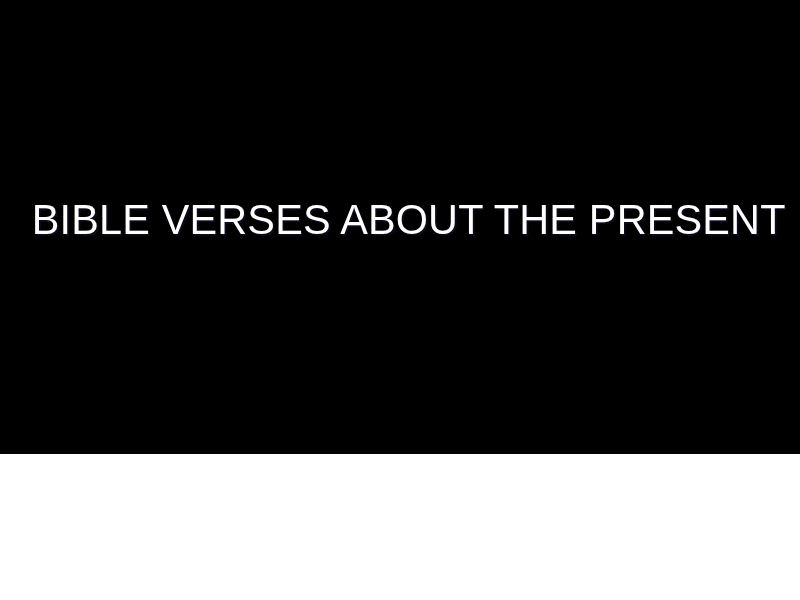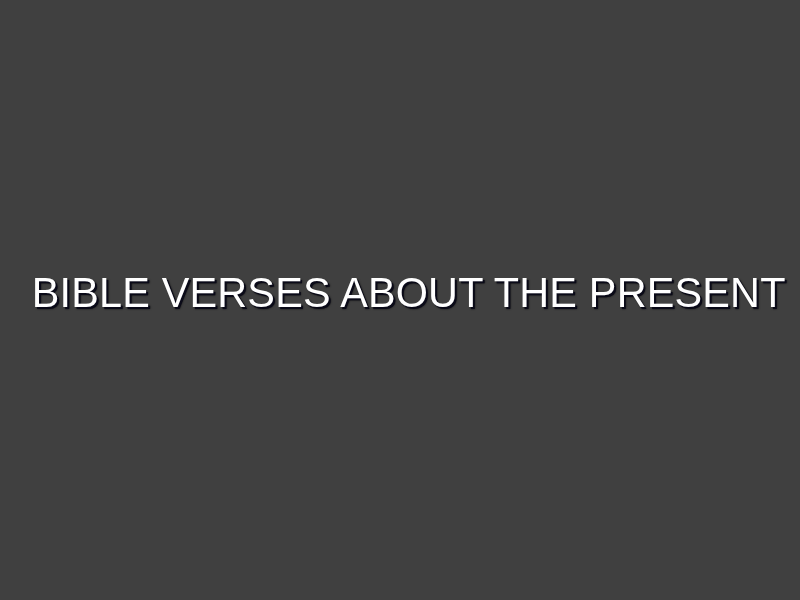--- a/index.html
+++ b/index.html
@@ -8,22 +8,22 @@
   }
   body {
     width: 800px;
     height: 600px;
     overflow: hidden;
     font-family: "Liberation Sans", sans-serif;
   }
   .slide {
     position: relative;
     width: 800px;
-    height: 600px;
-    background: #404040;
+    height: 454px;
+    background: #000000;
     display: flex;
     align-items: center;
     justify-content: center;
     box-sizing: border-box;
     padding-left: 17px;
   }
   .title-block {
     width: 100%;
     text-align: center;
     position: relative;

